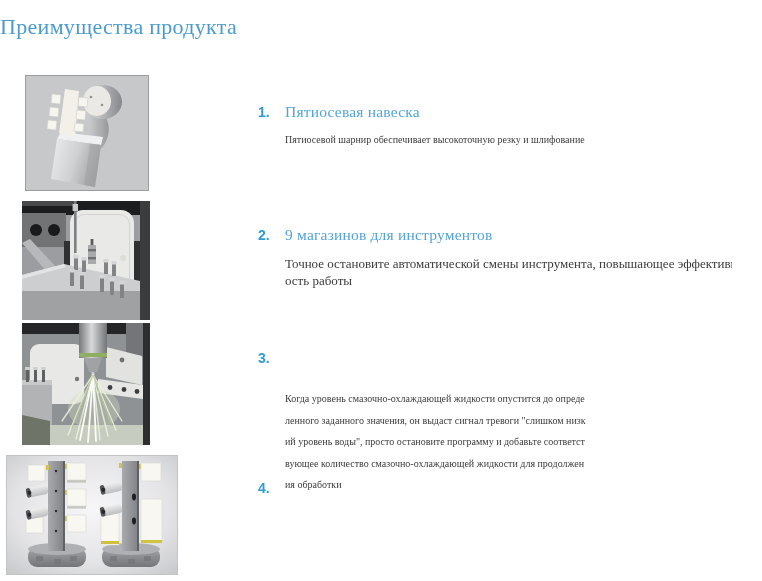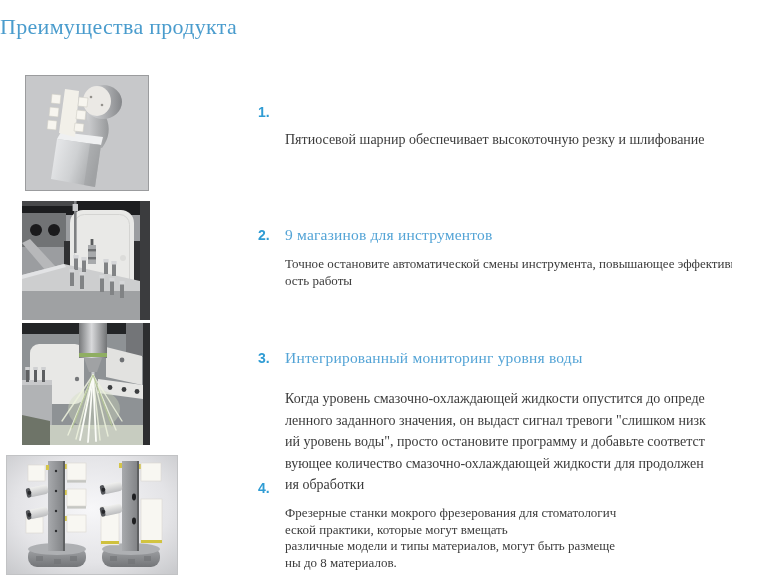--- a/index.html
+++ b/index.html
@@ -25,21 +25,21 @@
     flex:0 0 27px;width:27px;
     font-family:"Liberation Sans",sans-serif;font-weight:bold;font-size:14px;
     color:var(--number-blue,#2f9cd4);
   }
   .head{
     font-family:"Liberation Serif",serif;font-size:15.5px;letter-spacing:.2px;
     color:var(--heading-blue,#54a4d6);
   }
   .sec-body{
     margin-left:27px;white-space:pre;
-    font-family:"Liberation Serif",serif;font-size:14px;line-height:18px;
+    font-family:"Liberation Serif",serif;font-size:10px;line-height:18px;
     color:var(--body-text,#3b3b3b);
   }
   .s1{top:102px;} .s1 .sec-body{margin-top:9px;}
   .s2{top:225px;} .s2 .sec-body{margin-top:11px;font-size:13px;line-height:16.5px;}
   .s3{top:348px;} .s3 .sec-body{margin-top:20px;line-height:21.5px;}
   .s4{top:478px;} .s4 .sec-body{margin-top:7px;font-size:13px;line-height:16.5px;}
 </style>
 </head>
 <body>
 
@@ -283,48 +283,44 @@
           <rect x="94" y="48" width="4.5" height="9.5" rx="2" fill="#54565a"></rect>
           <circle cx="97" cy="52.8" r="2" fill="#26272a"></circle>
         </g>
       </g>
     </svg>
   </div>
 
   <div class="section s1">
     <div class="sec-head">
       <span class="num">1.</span>
+      <span class="head">Пятиосевая навеска</span>
     </div>
     <div class="sec-body">Пятиосевой шарнир обеспечивает высокоточную резку и шлифование</div>
   </div>
 
   <div class="section s2">
     <div class="sec-head">
       <span class="num">2.</span>
       <span class="head">9 магазинов для инструментов</span>
     </div>
     <div class="sec-body">Точное остановите автоматической смены инструмента, повышающее эффективн
 ость работы</div>
   </div>
 
   <div class="section s3">
     <div class="sec-head">
       <span class="num">3.</span>
-      <span class="head">Интегрированный мониторинг уровня воды</span>
     </div>
     <div class="sec-body">Когда уровень смазочно-охлаждающей жидкости опустится до опреде
 ленного заданного значения, он выдаст сигнал тревоги "слишком низк
 ий уровень воды", просто остановите программу и добавьте соответст
 вующее количество смазочно-охлаждающей жидкости для продолжен
 ия обработки</div>
   </div>
 
   <div class="section s4">
     <div class="sec-head">
       <span class="num">4.</span>
     </div>
-    <div class="sec-body">Фрезерные станки мокрого фрезерования для стоматологич
-еской практики, которые могут вмещать
-различные модели и типы материалов, могут быть размеще
-ны до 8 материалов.</div>
   </div>
 
 </div>
 
 </body></html>

